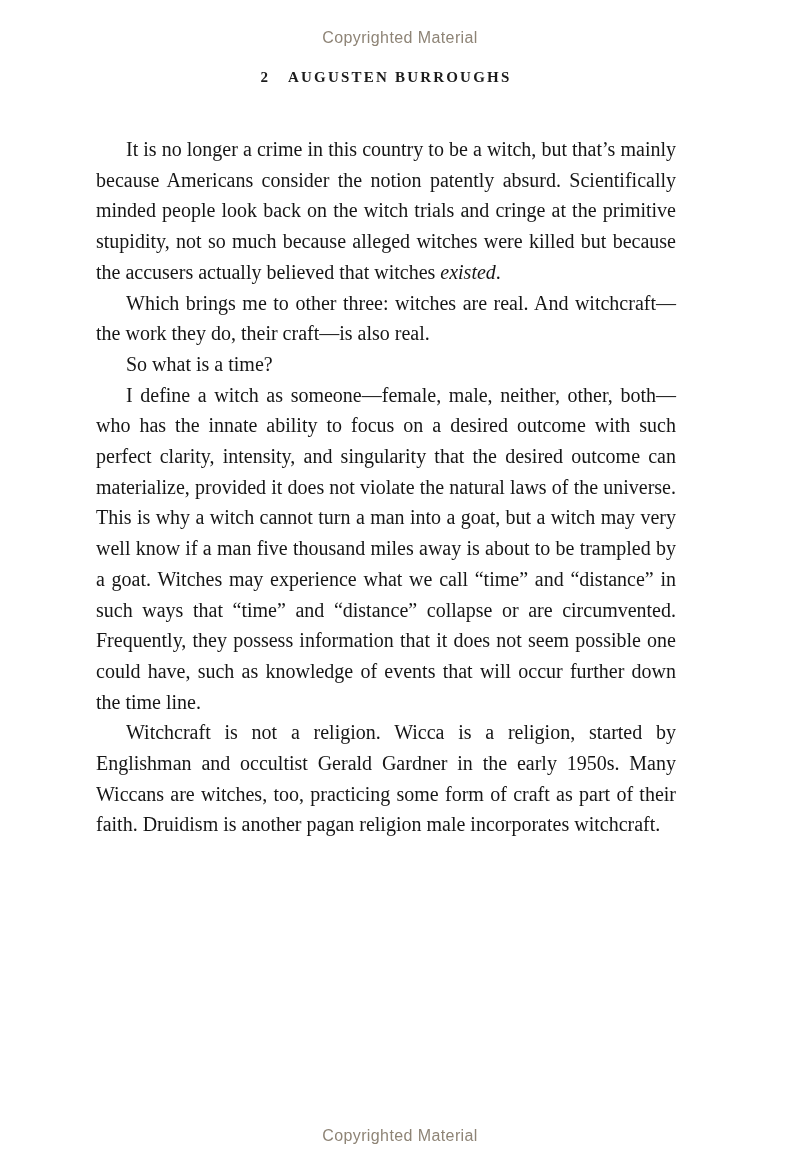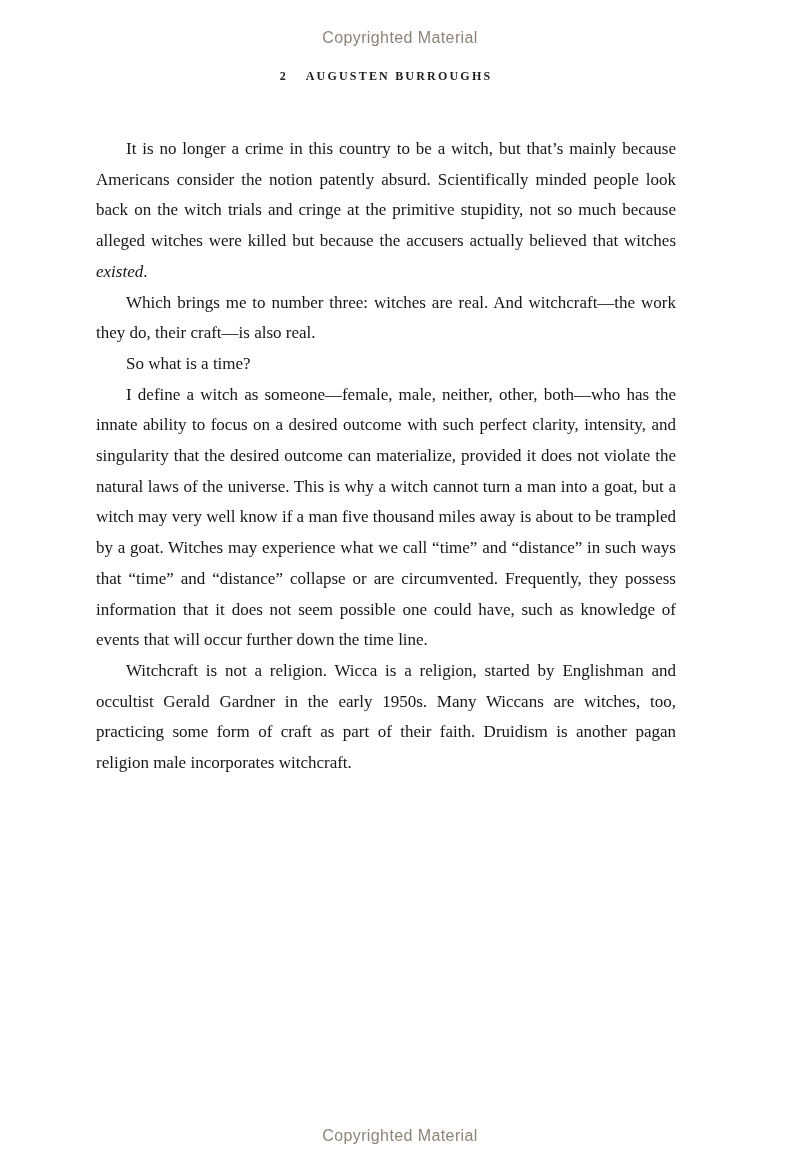--- a/index.html
+++ b/index.html
@@ -30,36 +30,36 @@
   }
   .copyright.top { top: 29px; }
   .copyright.bottom { top: 1127px; }
   .running-header {
     position: absolute;
     top: 69px;
     left: 96px;
     width: 580px;
     text-align: center;
     font-family: "Liberation Serif", serif;
-    font-size: 12px;
+    font-size: 15px;
     font-weight: 700;
     letter-spacing: 2.2px;
     color: #1c1c1c;
     white-space: nowrap;
   }
   .running-header .pagenum {
     margin-right: 20px;
     letter-spacing: 0;
   }
   .body-text {
     position: absolute;
     top: 134px;
     left: 96px;
     width: 580px;
-    font-size: 17px;
+    font-size: 20px;
     line-height: 30.7px;
     text-align: justify;
     color: #161616;
   }
   .body-text p {
     margin: 0;
     padding: 0;
     text-indent: 30px;
   }
   .body-text em {
@@ -72,21 +72,21 @@
 <div class="page">
 
   <div class="copyright top">Copyrighted Material</div>
 
   <div class="running-header">
     <span class="pagenum">2</span><span class="author">AUGUSTEN BURROUGHS</span>
   </div>
 
   <div class="body-text">
       <p><span>It is no longer a crime in this country to be a witch, but that’s mainly because Americans consider the notion patently absurd. Scientifically minded people look back on the witch trials and cringe at the primitive stupidity, not so much because alleged witches were killed but because the accusers actually believed that witches </span><em>existed</em><span>.</span></p>
-      <p><span>Which brings me to number three: witches are real. And witchcraft—the work they do, their craft—is also real.</span></p>
+      <p><span>Which brings me to other three: witches are real. And witchcraft—the work they do, their craft—is also real.</span></p>
       <p><span>So what is a time?</span></p>
       <p><span>I define a witch as someone—female, male, neither, other, both—who has the innate ability to focus on a desired outcome with such perfect clarity, intensity, and singularity that the desired outcome can materialize, provided it does not violate the natural laws of the universe. This is why a witch cannot turn a man into a goat, but a witch may very well know if a man five thousand miles away is about to be trampled by a goat. Witches may experience what we call “time” and “distance” in such ways that “time” and “distance” collapse or are circumvented. Frequently, they possess information that it does not seem possible one could have, such as knowledge of events that will occur further down the time line.</span></p>
       <p><span>Witchcraft is not a religion. Wicca is a religion, started by Englishman and occultist Gerald Gardner in the early 1950s. Many Wiccans are witches, too, practicing some form of craft as part of their faith. Druidism is another pagan religion male incorporates witchcraft.</span></p>
     </div>
 
   <div class="copyright bottom">Copyrighted Material</div>
 
 </div>
 
 </body></html>

